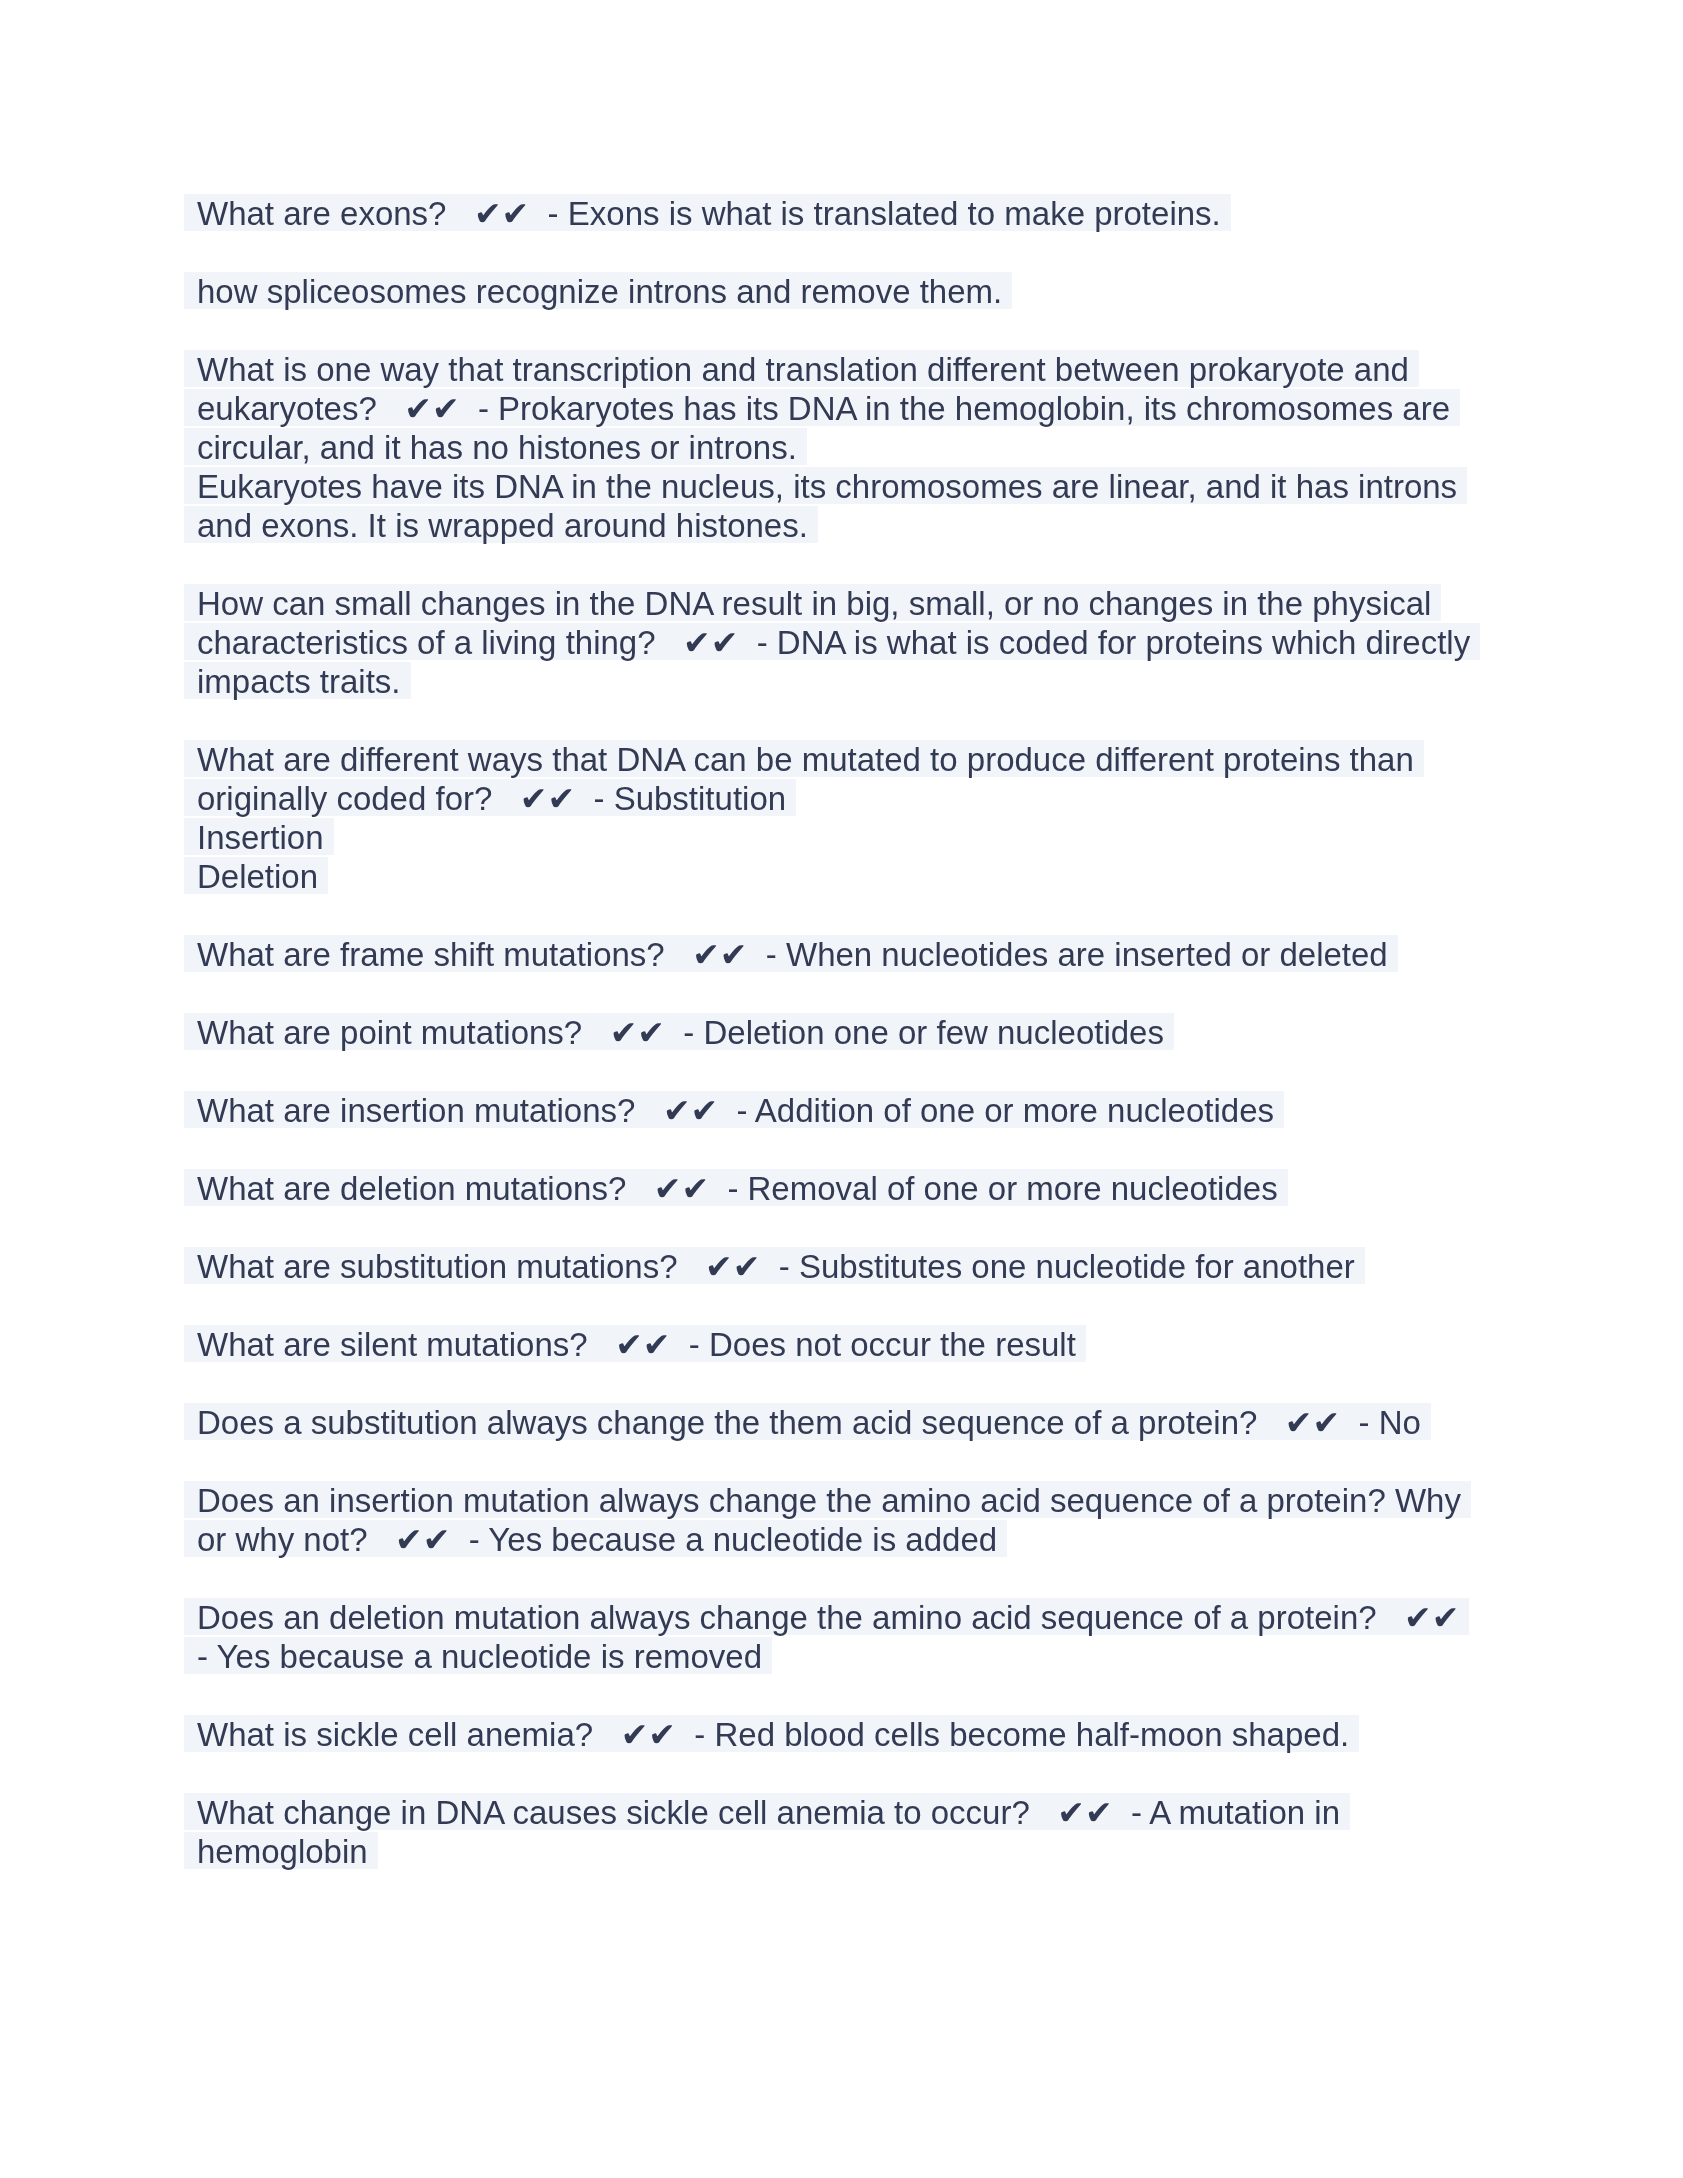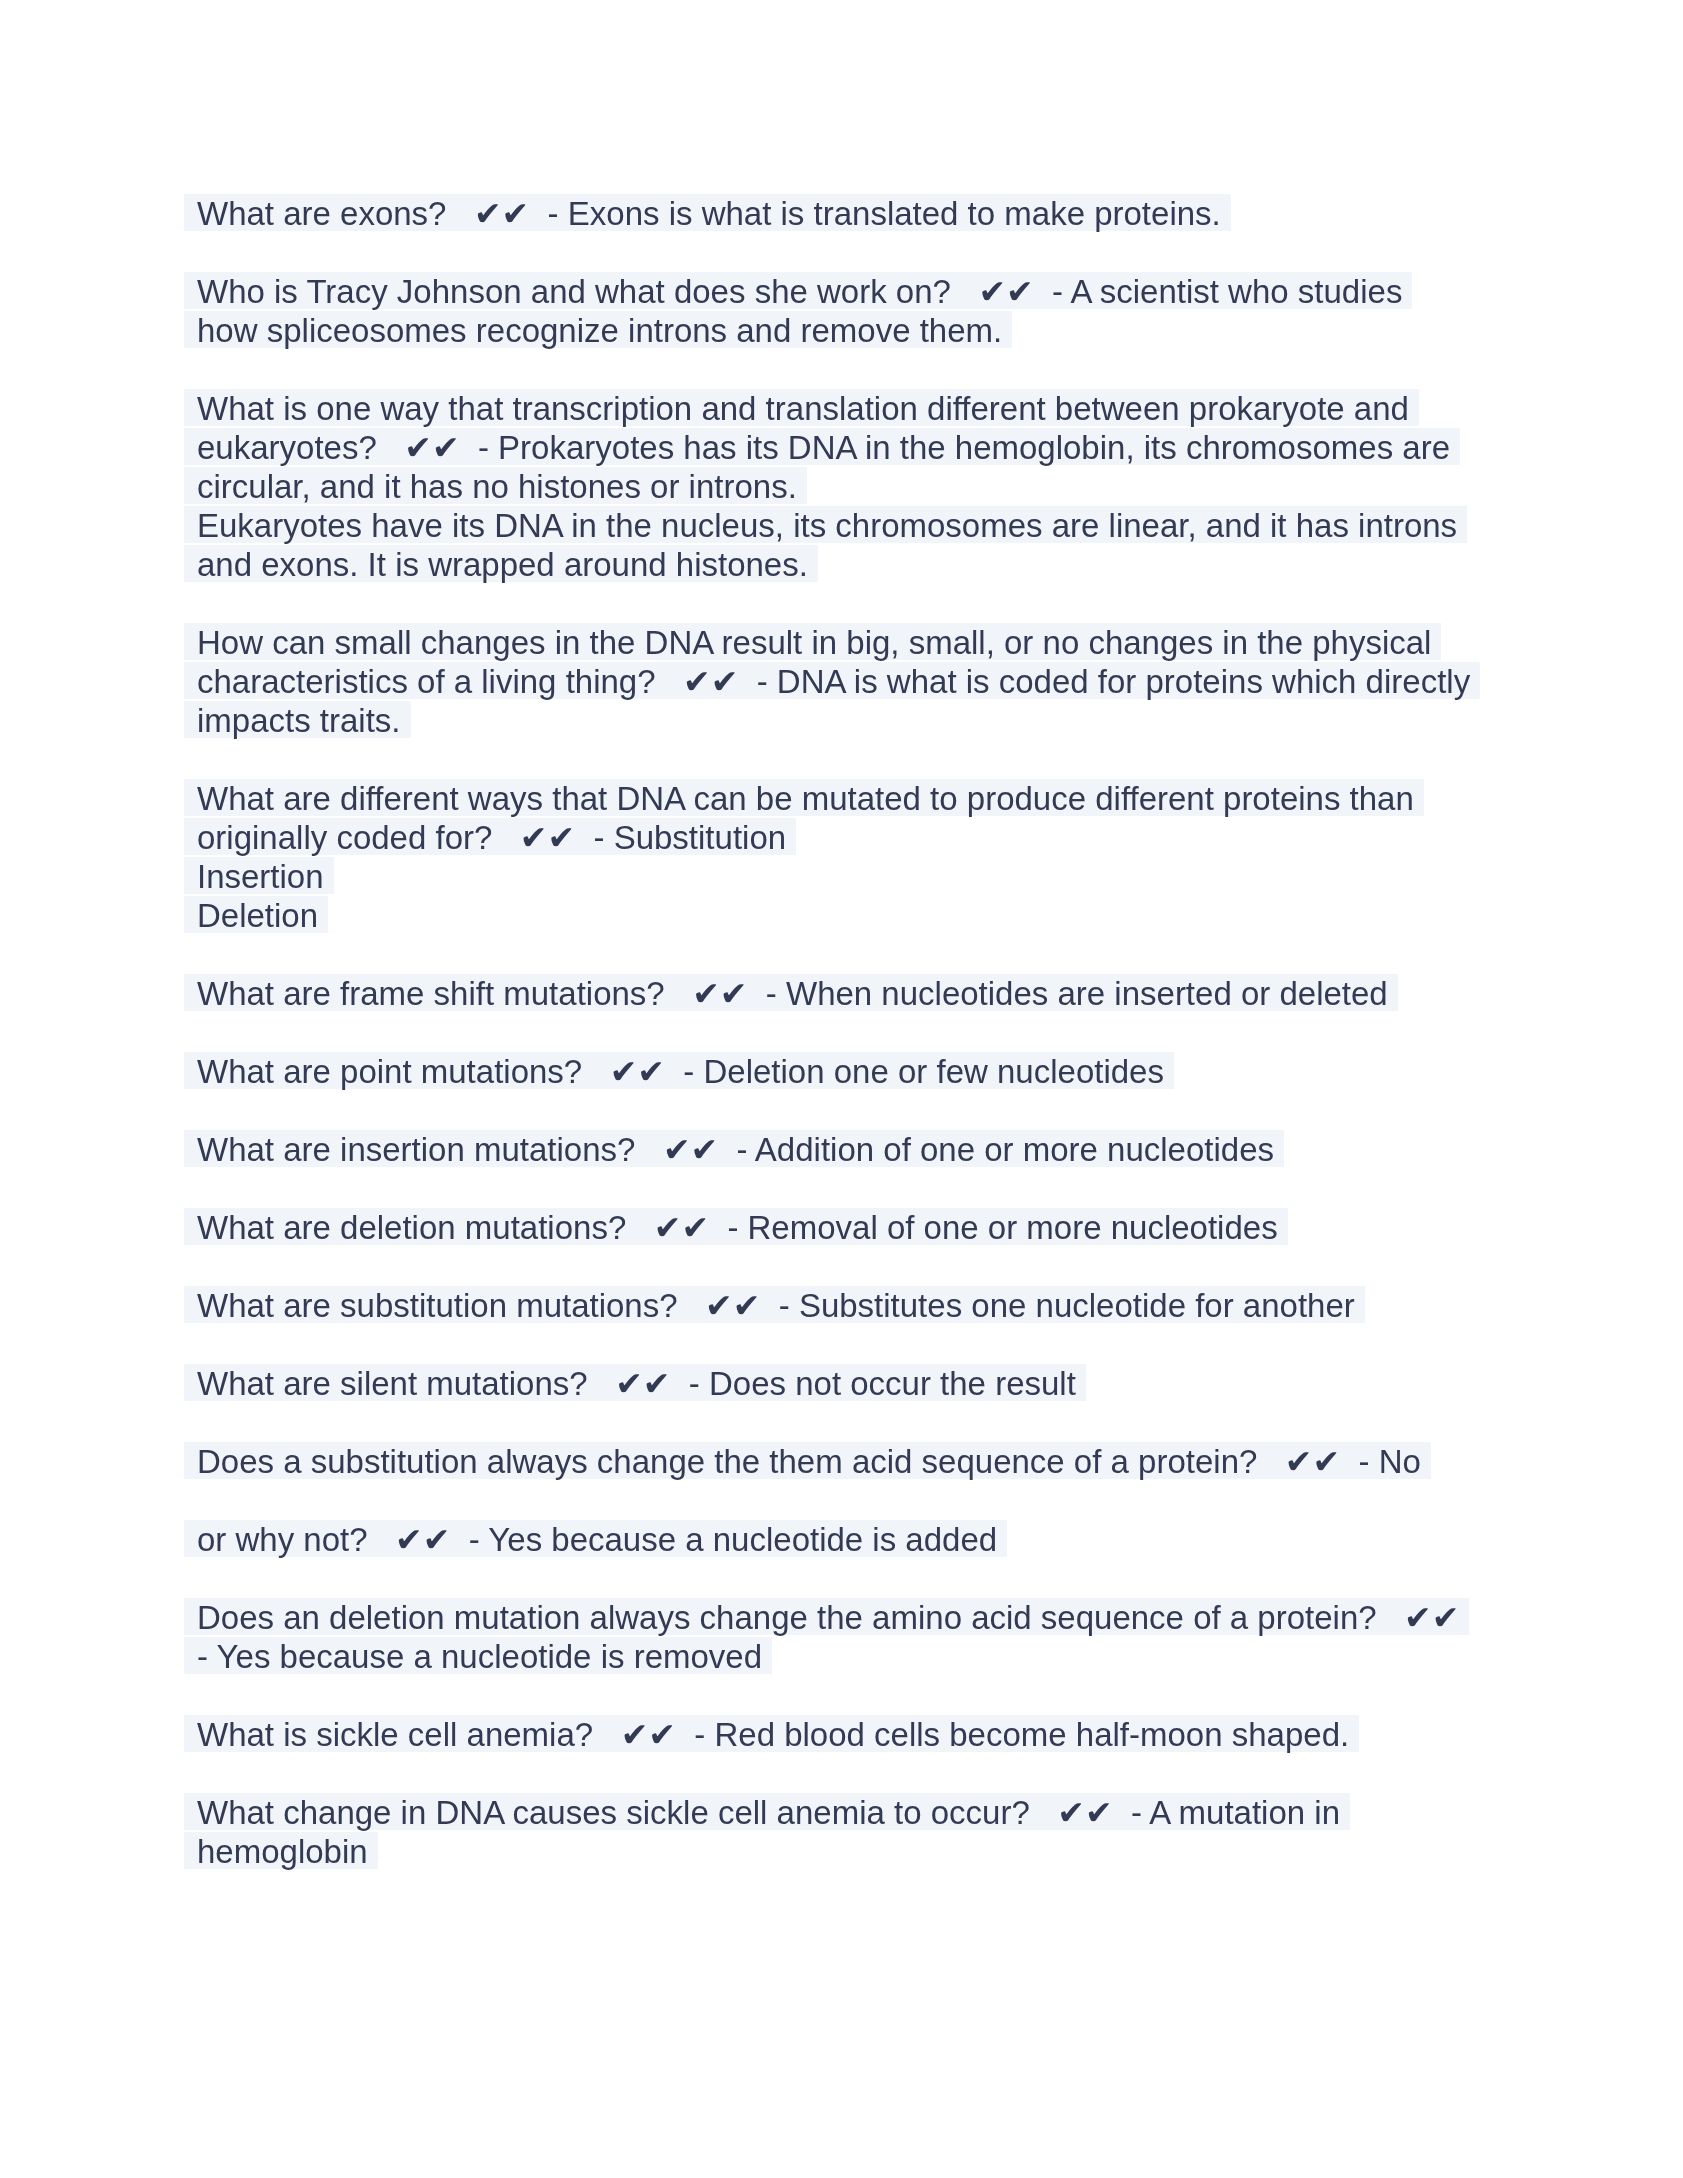--- a/index.html
+++ b/index.html
@@ -42,21 +42,20 @@
 </head>
 <body>
 
 <div class="page">
 
   <div class="para">
     <div class="line"><span class="hl">What are exons?   ✔✔  - Exons is what is translated to make proteins.</span></div>
   </div>
 
   <div class="para">
-    <div class="line"><span class="hl">Who is Tracy Johnson and what does she work on?   ✔✔  - A scientist who studies</span></div>
     <div class="line"><span class="hl">how spliceosomes recognize introns and remove them.</span></div>
   </div>
 
   <div class="para">
     <div class="line"><span class="hl">What is one way that transcription and translation different between prokaryote and</span></div>
     <div class="line"><span class="hl">eukaryotes?   ✔✔  - Prokaryotes has its DNA in the hemoglobin, its chromosomes are</span></div>
     <div class="line"><span class="hl">circular, and it has no histones or introns.</span></div>
     <div class="line"><span class="hl">Eukaryotes have its DNA in the nucleus, its chromosomes are linear, and it has introns</span></div>
     <div class="line"><span class="hl">and exons. It is wrapped around histones.</span></div>
   </div>
@@ -96,20 +95,21 @@
 
   <div class="para">
     <div class="line"><span class="hl">What are silent mutations?   ✔✔  - Does not occur the result</span></div>
   </div>
 
   <div class="para">
     <div class="line"><span class="hl">Does a substitution always change the them acid sequence of a protein?   ✔✔  - No</span></div>
   </div>
 
   <div class="para">
+    <div class="line"><span class="hl">Does an insertion mutation always change the amino acid sequence of a protein? Why</span></div>
     <div class="line"><span class="hl">or why not?   ✔✔  - Yes because a nucleotide is added</span></div>
   </div>
 
   <div class="para">
     <div class="line"><span class="hl">Does an deletion mutation always change the amino acid sequence of a protein?   ✔✔</span></div>
     <div class="line"><span class="hl">- Yes because a nucleotide is removed</span></div>
   </div>
 
   <div class="para">
     <div class="line"><span class="hl">What is sickle cell anemia?   ✔✔  - Red blood cells become half-moon shaped.</span></div>

